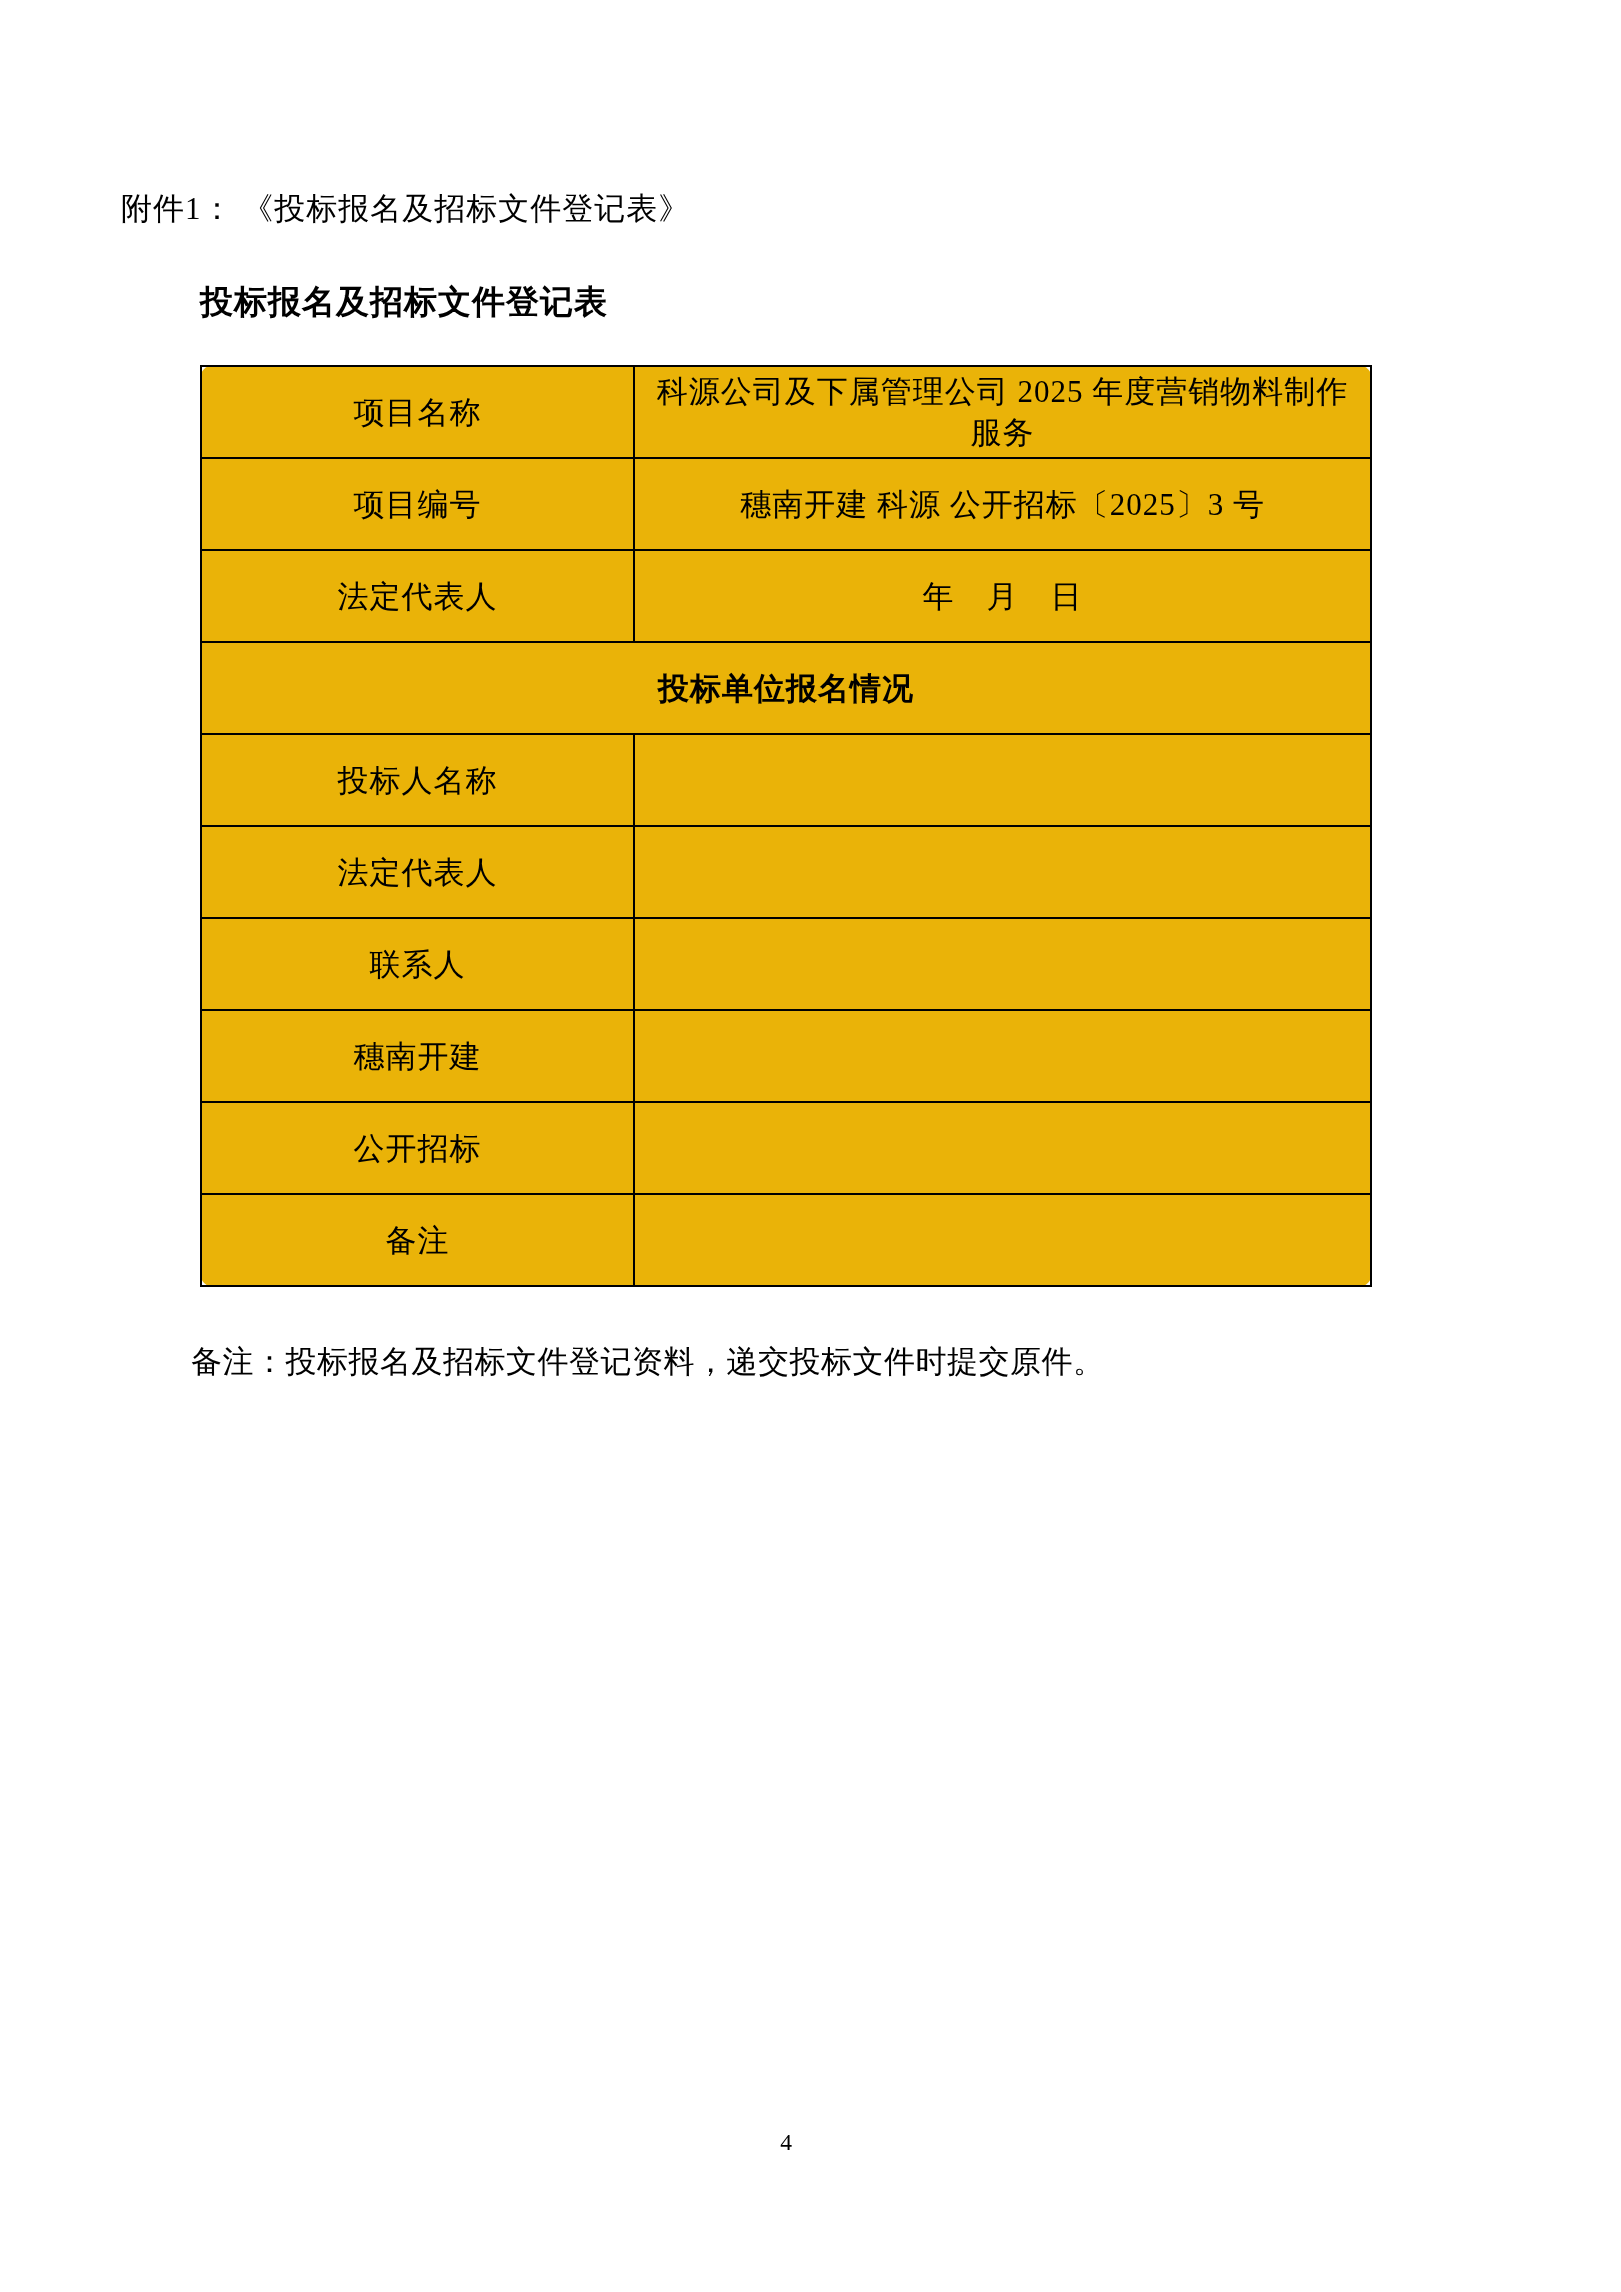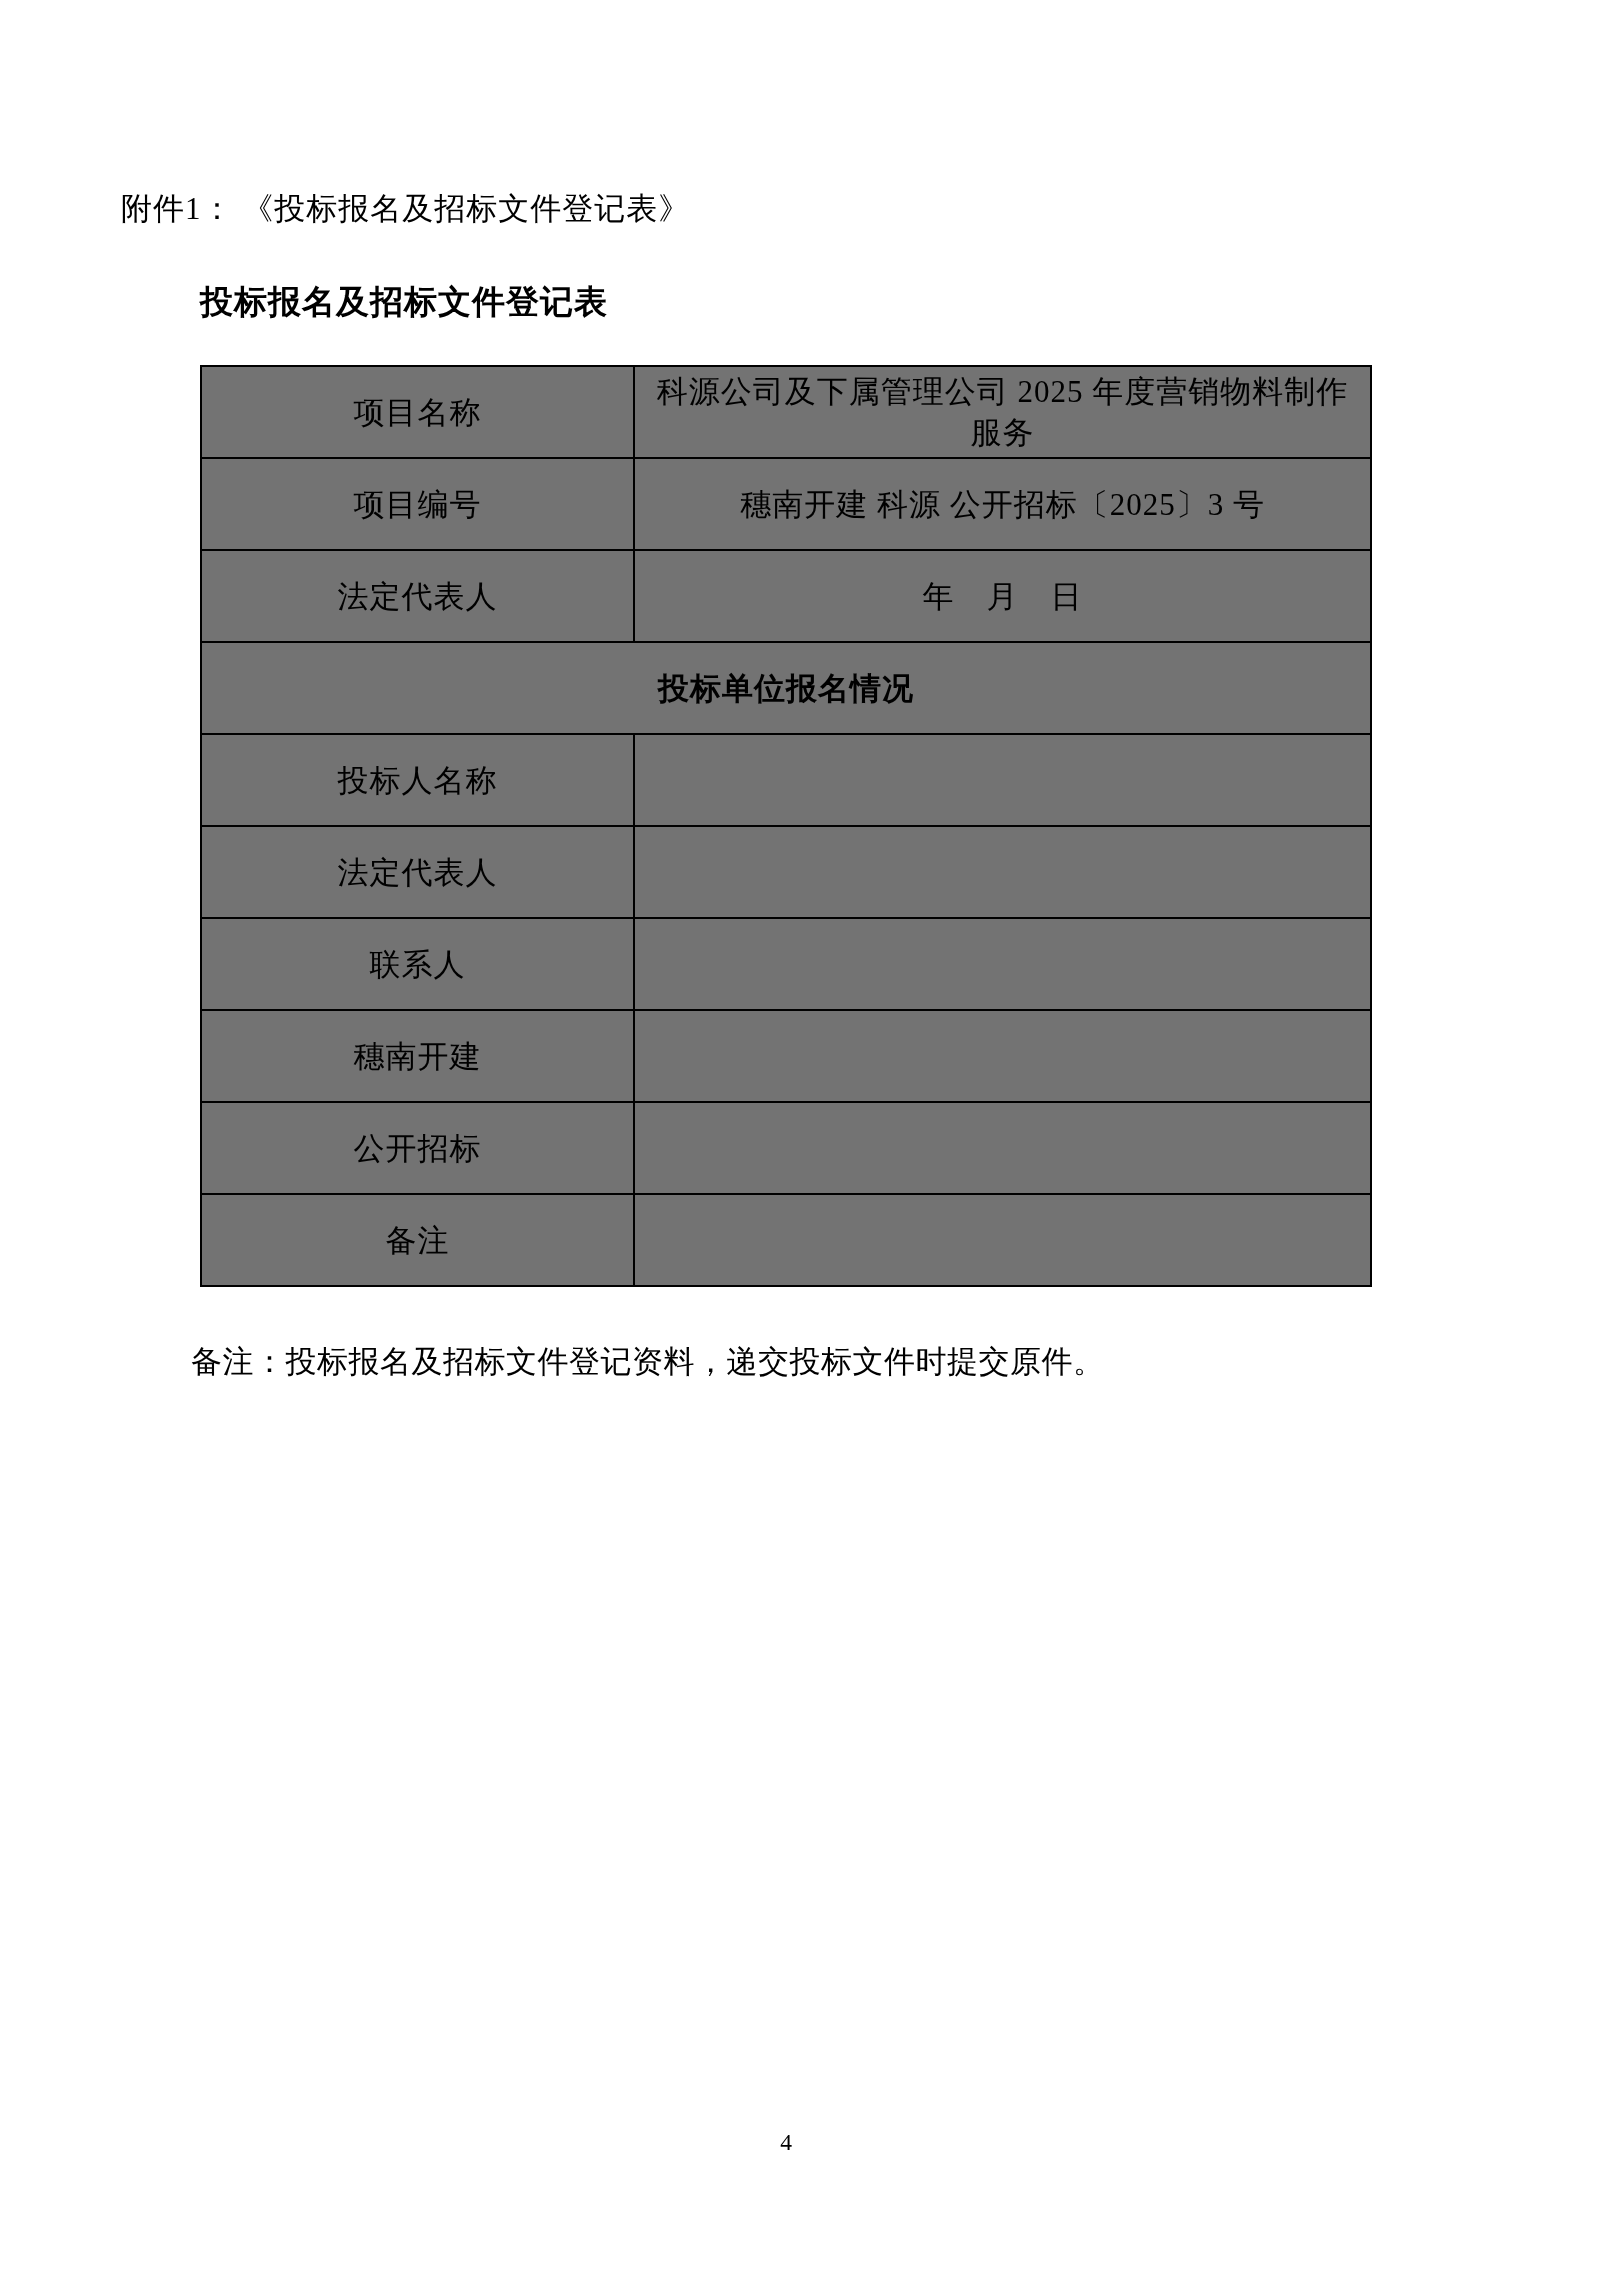--- a/index.html
+++ b/index.html
@@ -1,15 +1,15 @@
 <!DOCTYPE html>
 <html><head>
 <meta charset="utf-8">
 <style>
-  * { margin: 0; padding: 0; box-sizing: border-box; }
+  * { margin: 0; padding: 0; box-sizing: border-box; border-radius: 14px; }
   html, body { background: #ffffff; }
   .page {
     position: relative;
     width: 1621px;
     height: 2293px;
     background: #ffffff;
     color: #000000;
     font-family: "Liberation Serif", "DejaVu Serif", serif;
     overflow: hidden;
   }
@@ -32,21 +32,21 @@
     letter-spacing: 1px;
   }
   table.reg-table {
     position: absolute;
     left: 200px;
     top: 365px;
     width: 1172px;
     table-layout: fixed;
     border-collapse: collapse;
     border: 2.9px solid #000000;
-    background: #737373;
+    background: #eab308;
   }
   table.reg-table col.c1 { width: 433px; }
   table.reg-table tr { height: 92px; }
   table.reg-table td {
     border: 2px solid #000000;
     font-size: 31px;
     letter-spacing: 1px;
     text-align: center;
     vertical-align: middle;
     line-height: 41px;

